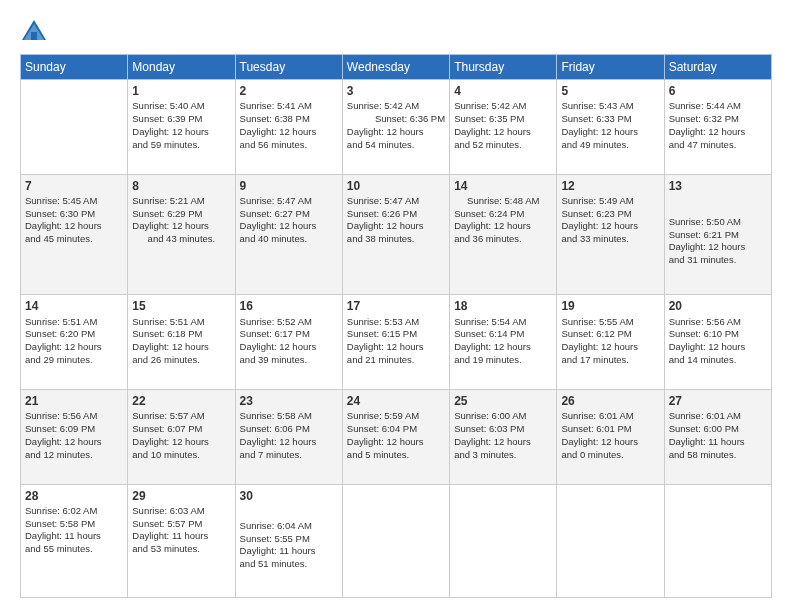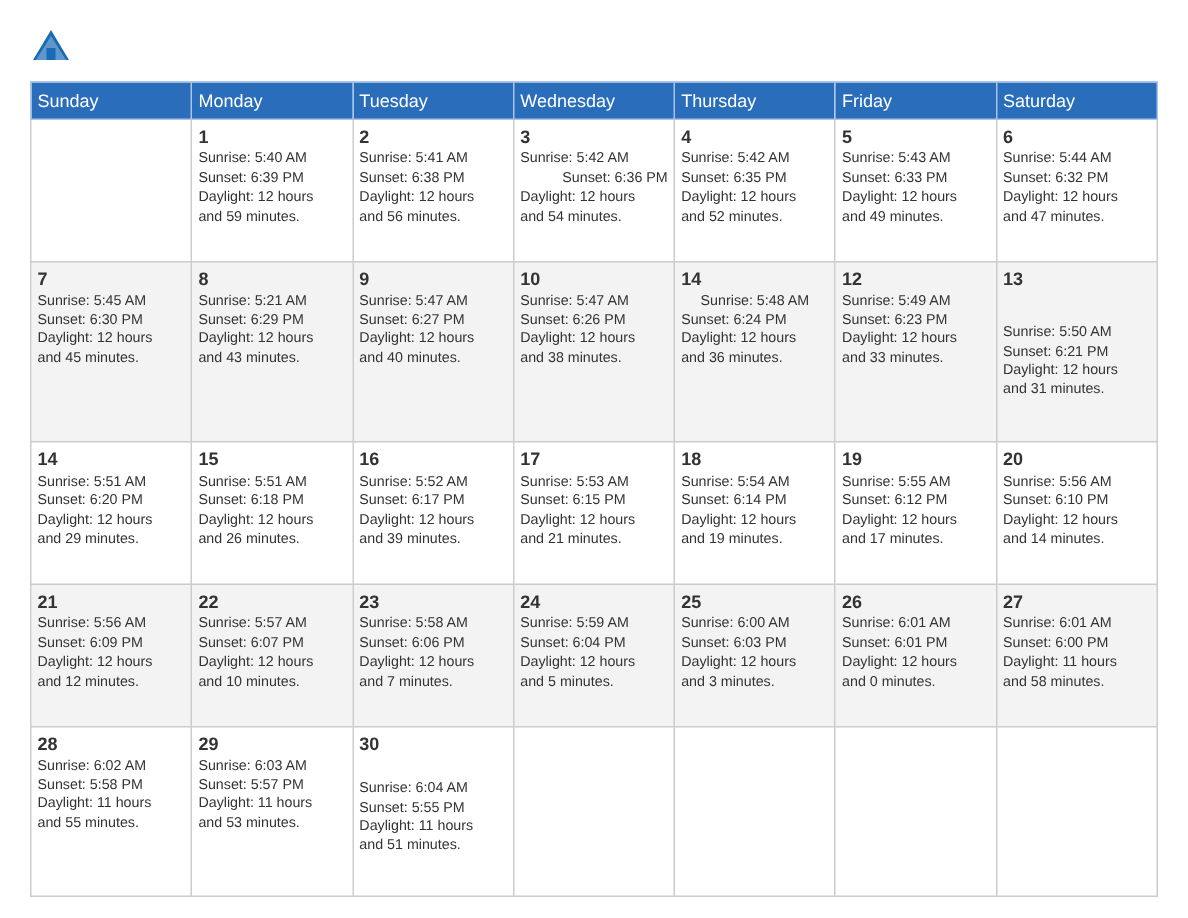--- a/index.html
+++ b/index.html
@@ -188,21 +188,21 @@
             <span style="display: block;">Sunrise: 5:45 AM</span>
             <span style="display: block;">Sunset: 6:30 PM</span>
             <span style="display: block;">Daylight: 12 hours</span>
             <span style="display: block;">and 45 minutes.</span>
           </td>
           <td>
             <span class="day-number">8</span>
             <span style="display: block;">Sunrise: 5:21 AM</span>
             <span style="display: block;">Sunset: 6:29 PM</span>
             <span style="display: block;">Daylight: 12 hours</span>
-            <span style="display: block;">and 43 minutes.</span>
+            <span style="display: block; text-align: center;">and 43 minutes.</span>
           </td>
           <td>
             <span class="day-number">9</span>
             <span style="display: block;">Sunrise: 5:47 AM</span>
             <span style="display: block;">Sunset: 6:27 PM</span>
             <span style="display: block;">Daylight: 12 hours</span>
             <span style="display: block;">and 40 minutes.</span>
           </td>
           <td>
             <span class="day-number">10</span>

